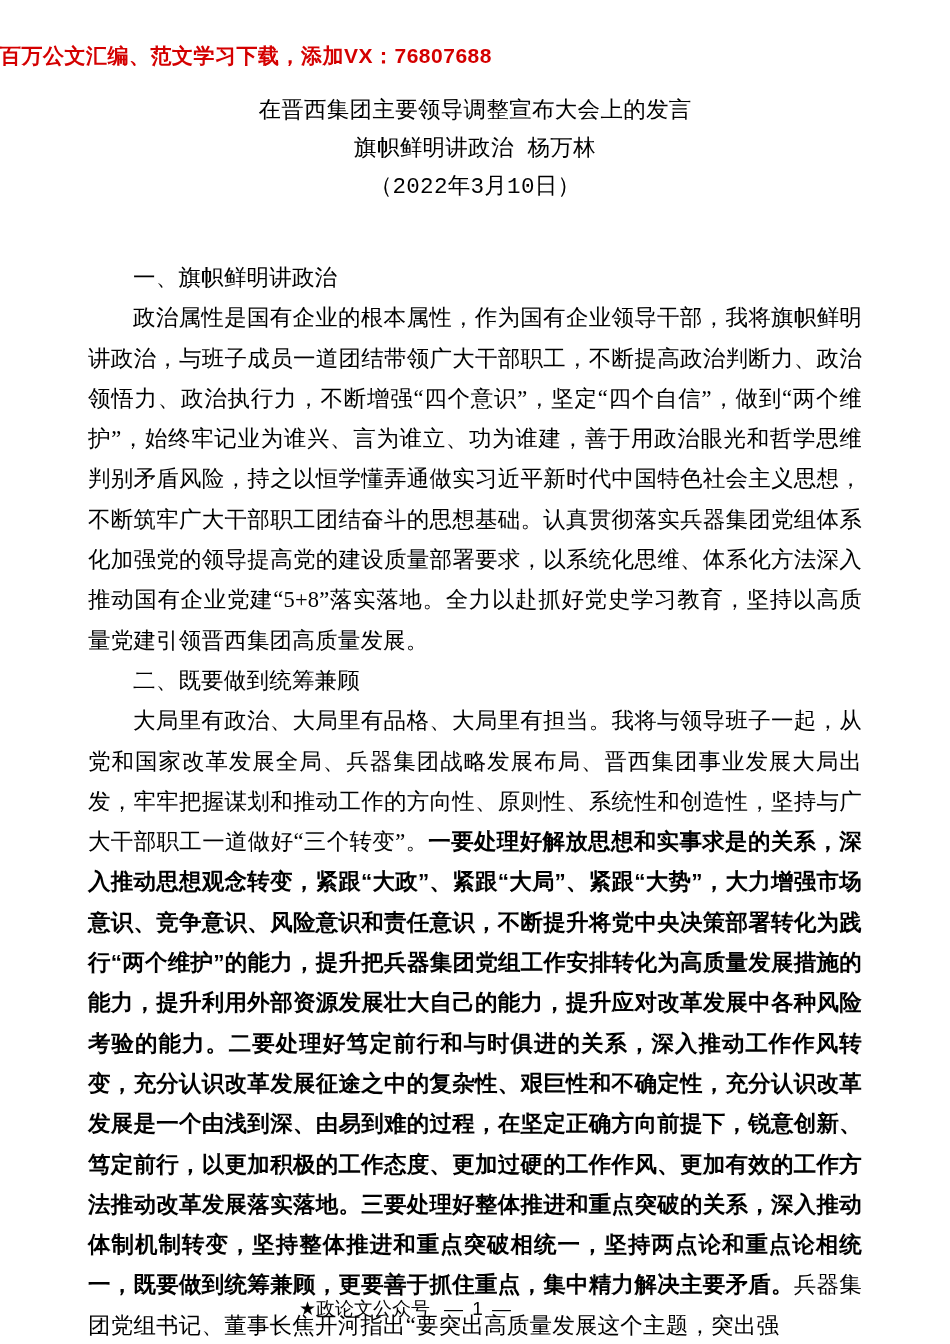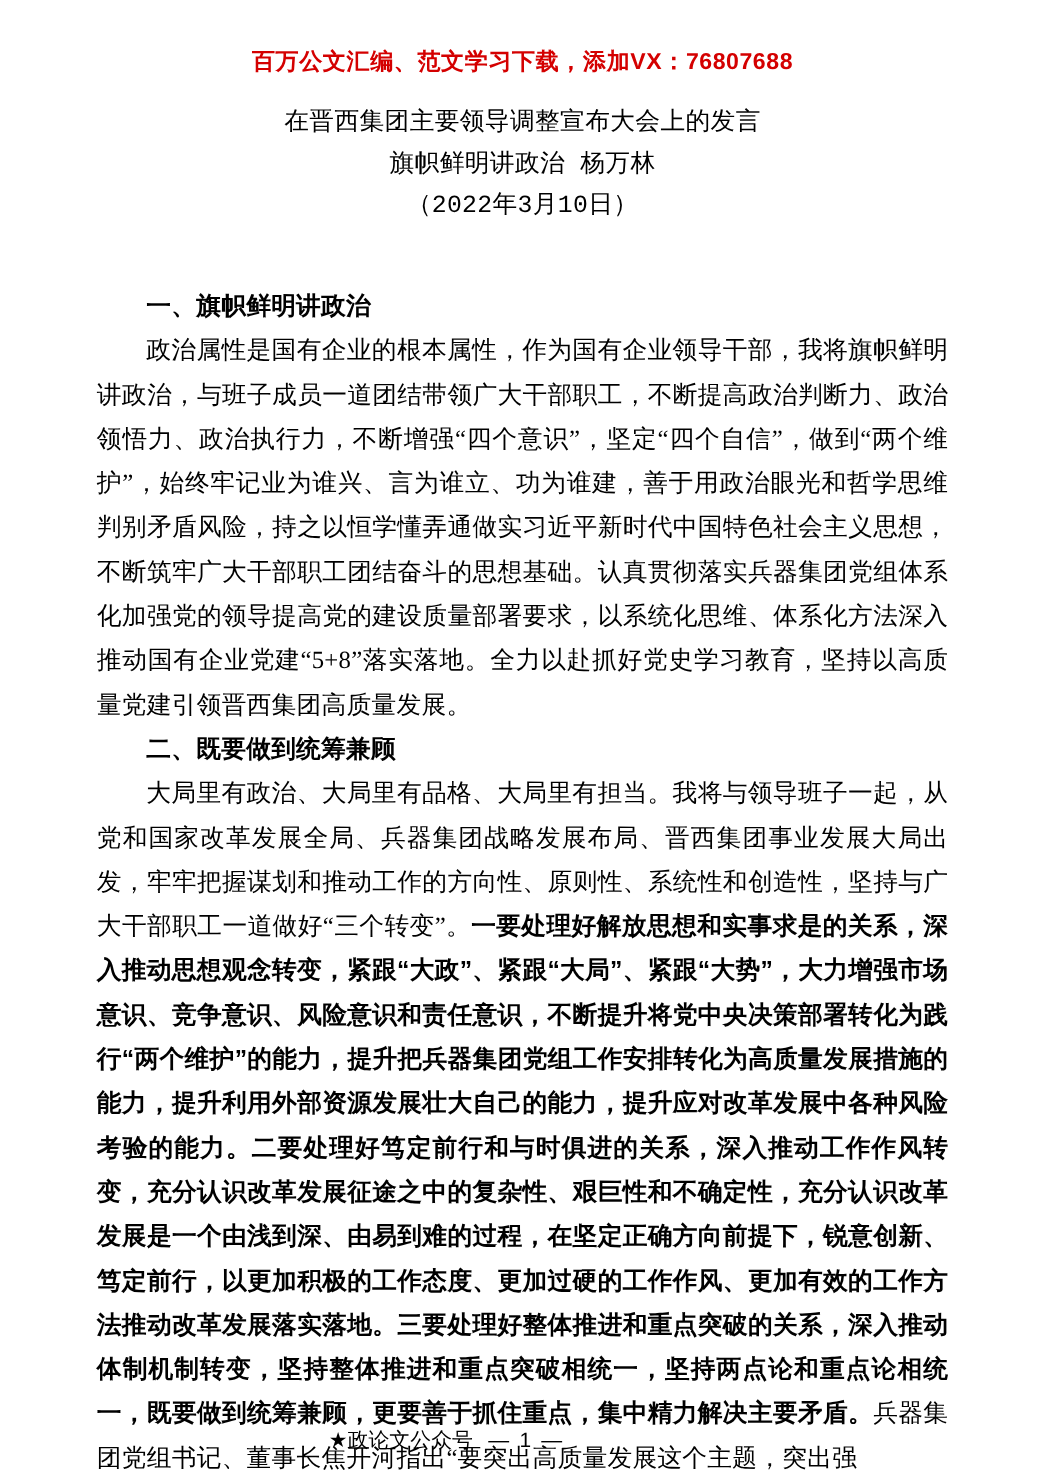--- a/index.html
+++ b/index.html
@@ -18,21 +18,21 @@
     margin: 0 auto;
     background: #ffffff;
     box-sizing: border-box;
     overflow: hidden;
   }
   .watermark {
     position: absolute;
     top: 42px;
     left: 0;
     width: 950px;
-    text-align: center;
+    text-align: left;
     color: #d40000;
     font-family: "Liberation Sans", "DejaVu Sans", sans-serif;
     font-weight: bold;
     font-size: 21px;
     letter-spacing: 0.5px;
     white-space: nowrap;
   }
   .doc-body {
     position: absolute;
     top: 92px;
@@ -58,21 +58,21 @@
     text-justify: inter-ideograph;
     text-indent: 45px;
     letter-spacing: 0.2px;
   }
   p.heading {
     margin: 0;
     font-size: 22.5px;
     line-height: 40.3px;
     text-indent: 45px;
     font-family: "Liberation Sans", "DejaVu Sans", sans-serif;
-    font-weight: bold;
+    font-weight: normal;
     letter-spacing: 0.2px;
   }
   .bold-run {
     font-family: "Liberation Sans", "DejaVu Sans", sans-serif;
     font-weight: bold;
   }
   .footer {
     position: absolute;
     left: 0;
     bottom: 22px;

